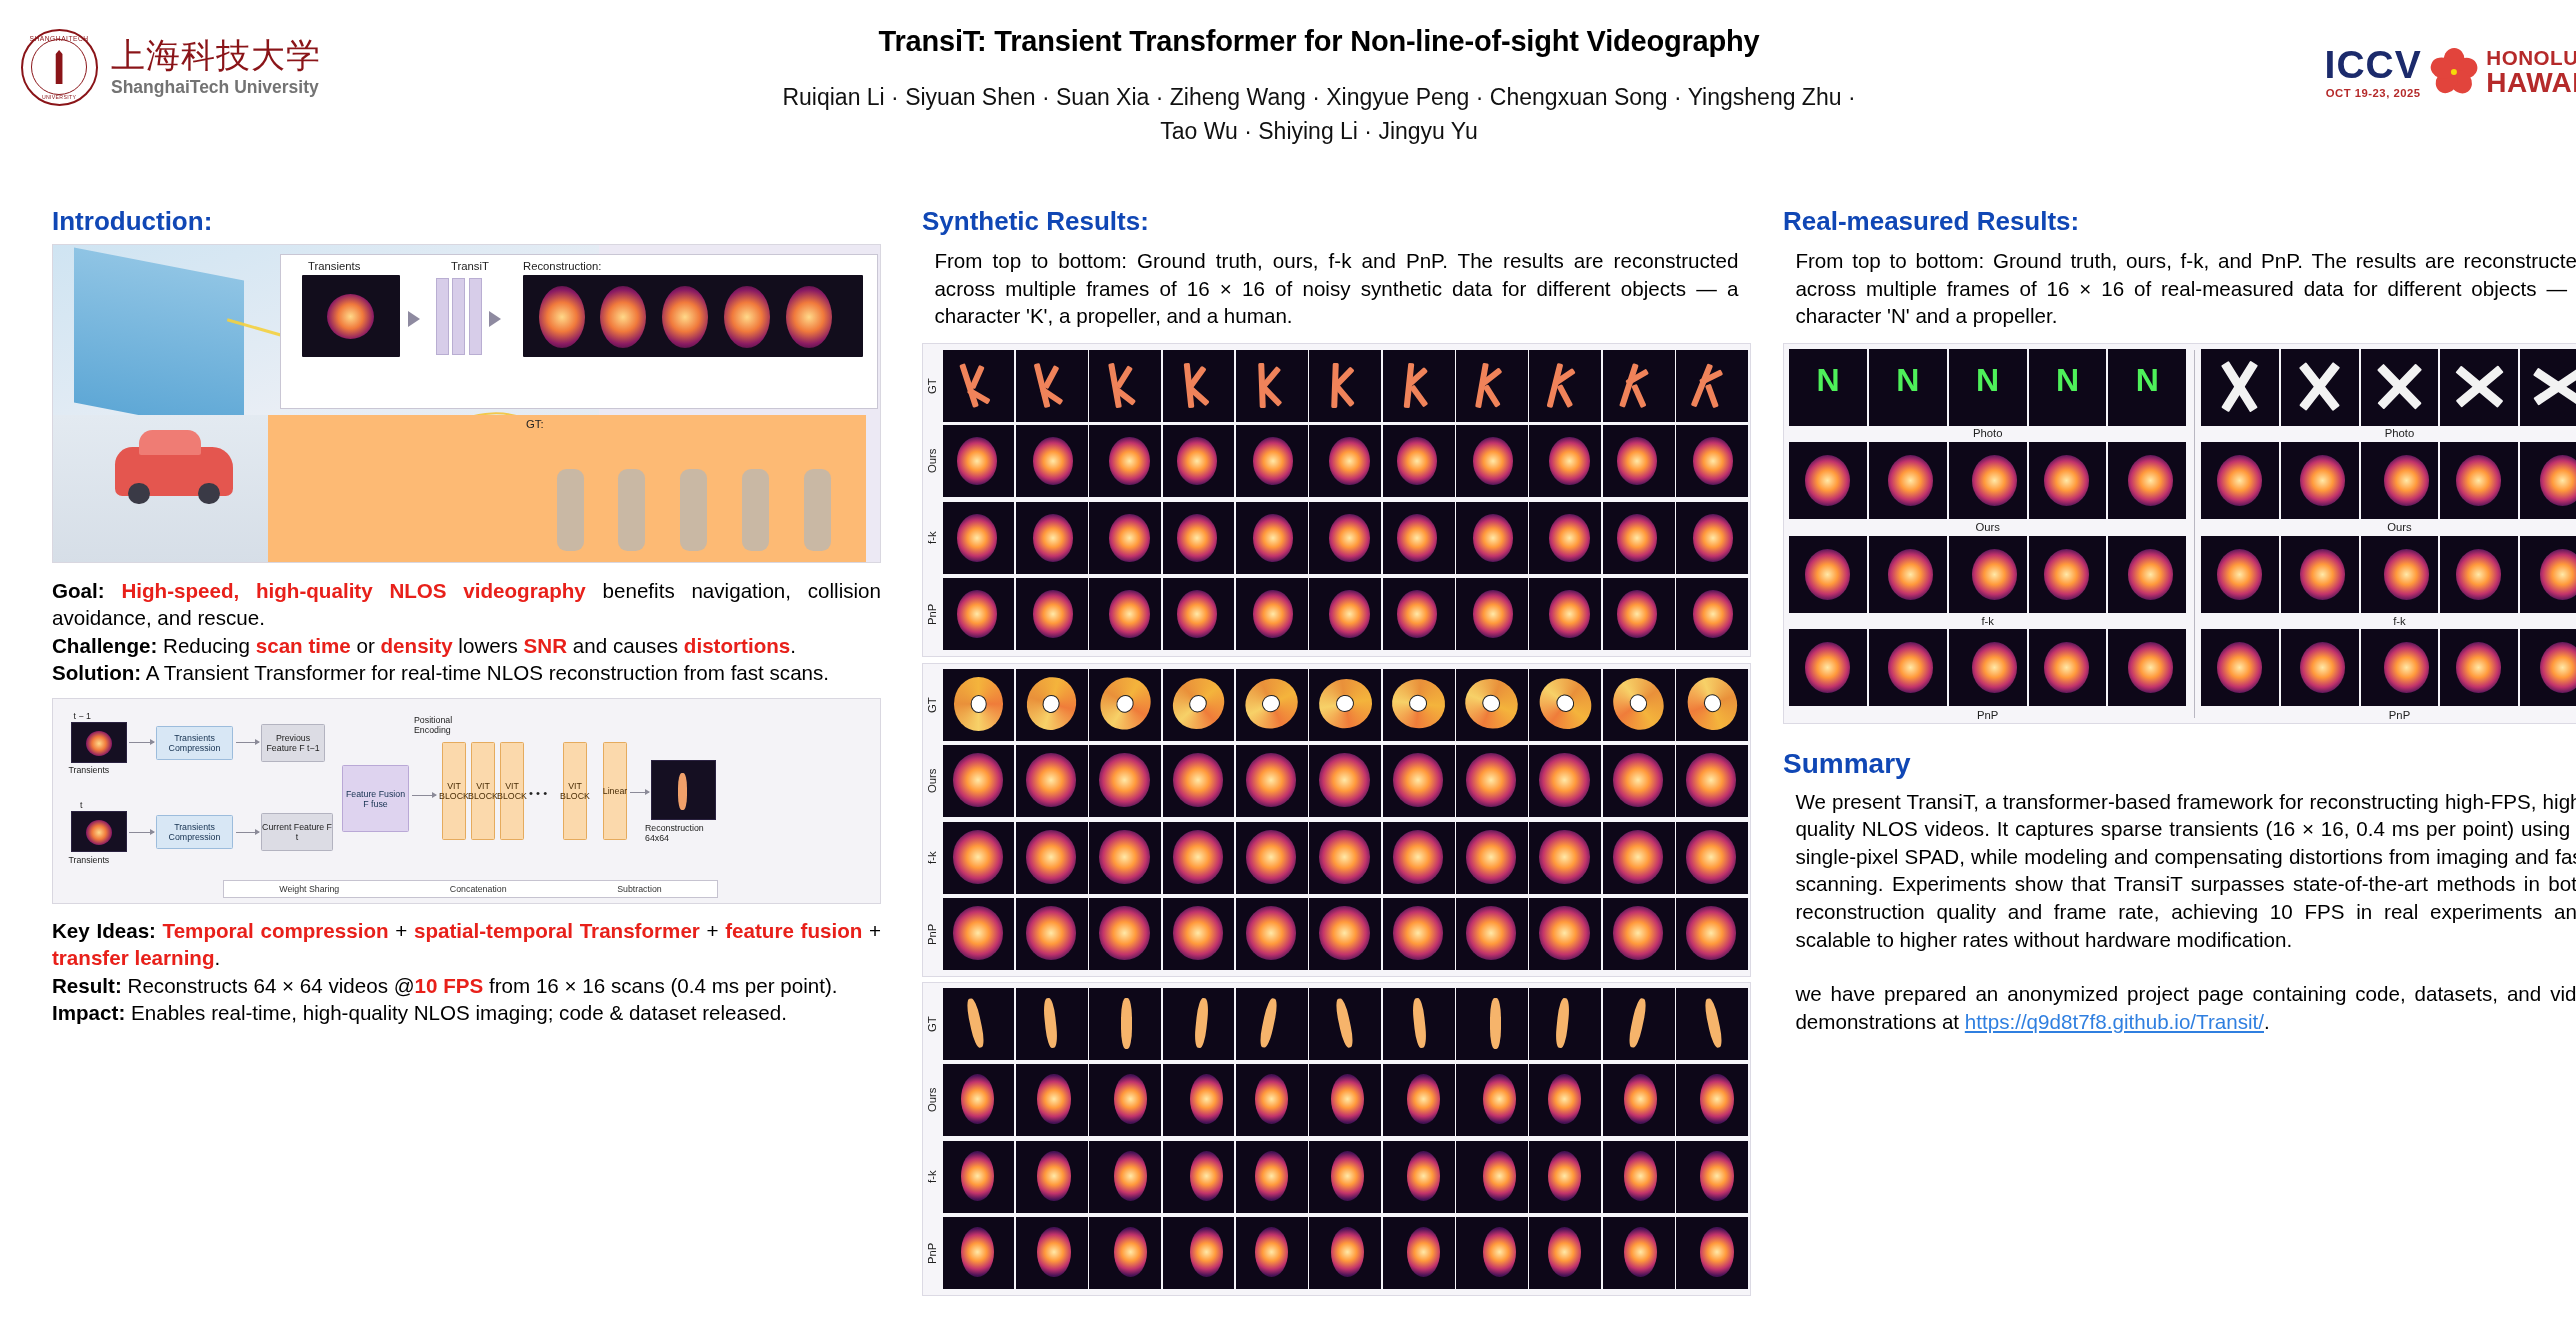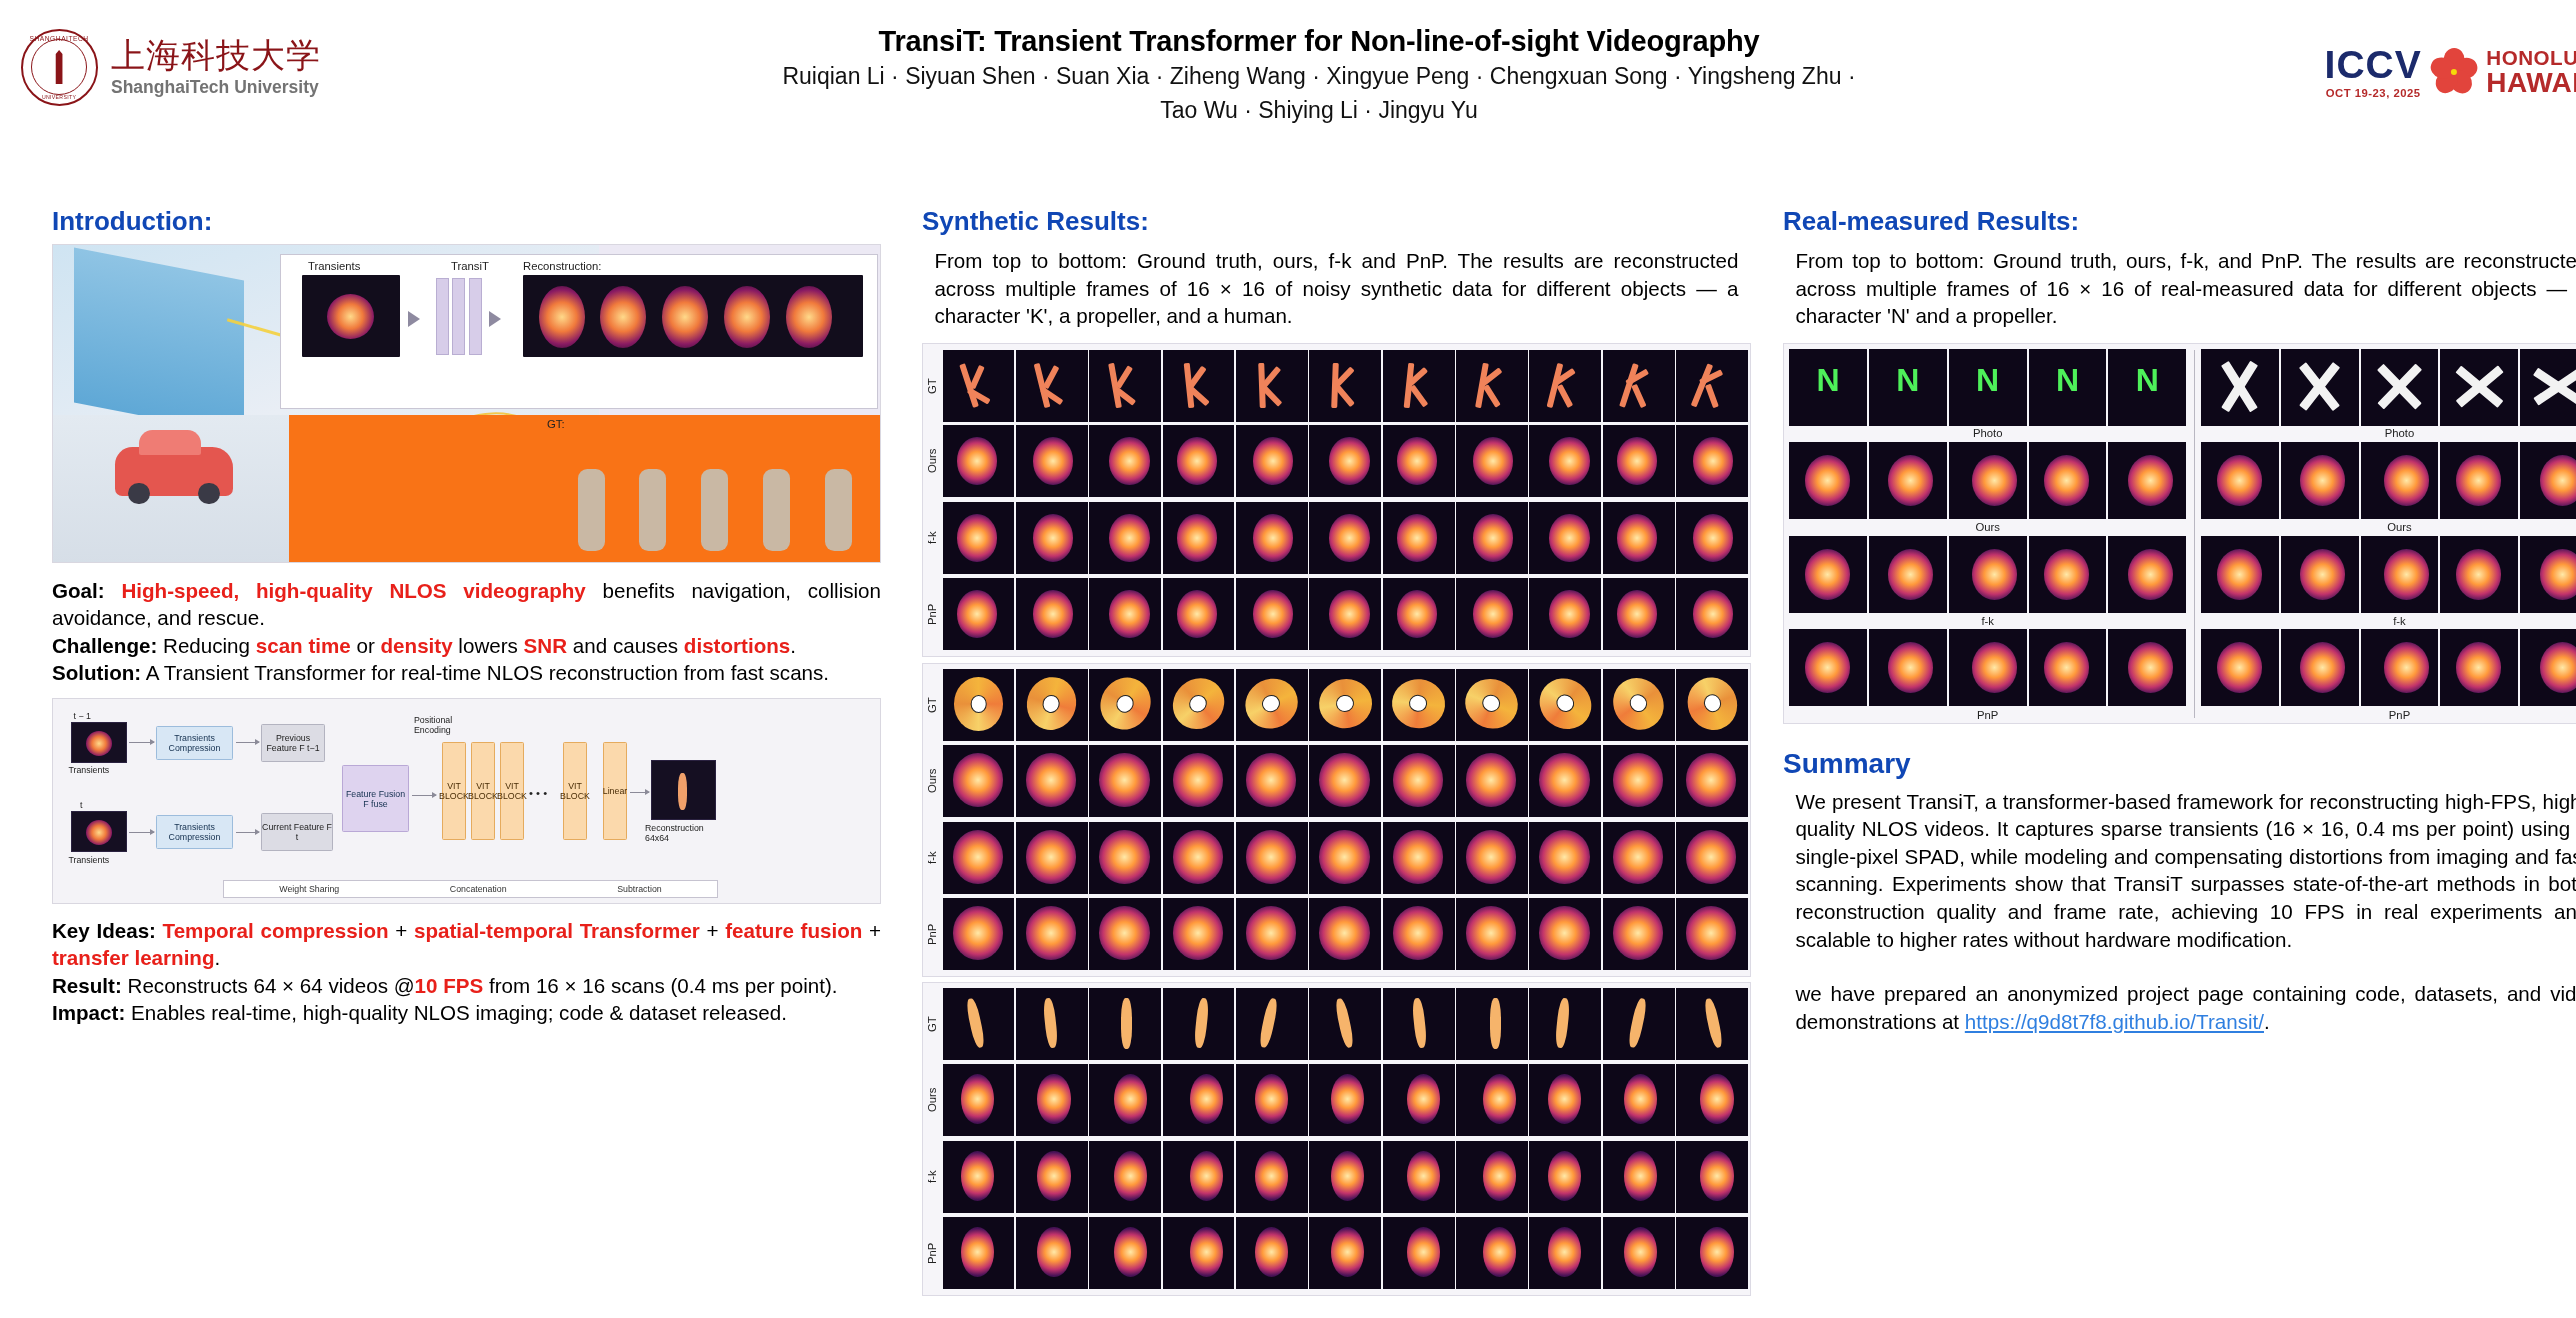--- a/index.html
+++ b/index.html
@@ -46,21 +46,21 @@
   .uni-cn { font-size:34px; font-weight:normal; color:#8a1418; line-height:1.15; letter-spacing:1px;}
   .uni-en { font-size:17.5px; font-weight:bold; color:#737373; line-height:1.2; margin-top:2.1px;}
 
   .title-block{
     position:absolute; left:536px; top:25px; width:1566px; text-align:center;
   }
   .paper-title{
     font-size:29px; font-weight:bold; letter-spacing:-0.2px; line-height:1.15;
   }
   .authors{
-    font-size:23px; line-height:1.45; margin-top:2px; color:#111;
+    font-size:23px; line-height:1.45; margin-top:23px; color:#111;
   }
   .conf-block{
     position:absolute; right:31px; top:20.6px; width:412px; height:103px;
     display:flex; align-items:center; justify-content:flex-end; gap:7.2px;
   }
   .iccv-wrap{ text-align:center; }
   .iccv-main{
     font-size:39px; font-weight:bold; color:#1b2a6b; letter-spacing:1px; line-height:1;
   }
   .iccv-dates{
@@ -155,22 +155,22 @@
   }
   .t-blob{
     position:absolute; border-radius:50%;
     background:radial-gradient(circle,#ffd98a 0%, #f07a3c 38%, #8a1b63 70%, #1b0a2b 100%);
     filter:blur(0.5px);
   }
   .t-block{
     position:absolute; background:#d7cde9; border:0.5px solid #b9aed2;
   }
   .t-gt{
-    position:absolute; left:236px; top:170px; width:598px; height:147px;
-    background:#f97316;
+    position:absolute; left:215px; top:170px; width:598px; height:147px;
+    background:#fdba74;
   }
   .t-mannequin{
     position:absolute; bottom:11.3px; width:27px; height:82px; background:#c9b8a4; border-radius:9.3px;
   }
   .t-arrow{
     position:absolute; width:0;height:0;border-top:8.2px solid transparent;border-bottom:8.2px solid transparent;border-left:12.4px solid #8e8aa0;
   }
 
   
   #pipeline{ width:829px; height:206px; background:#f4f3f7; }

